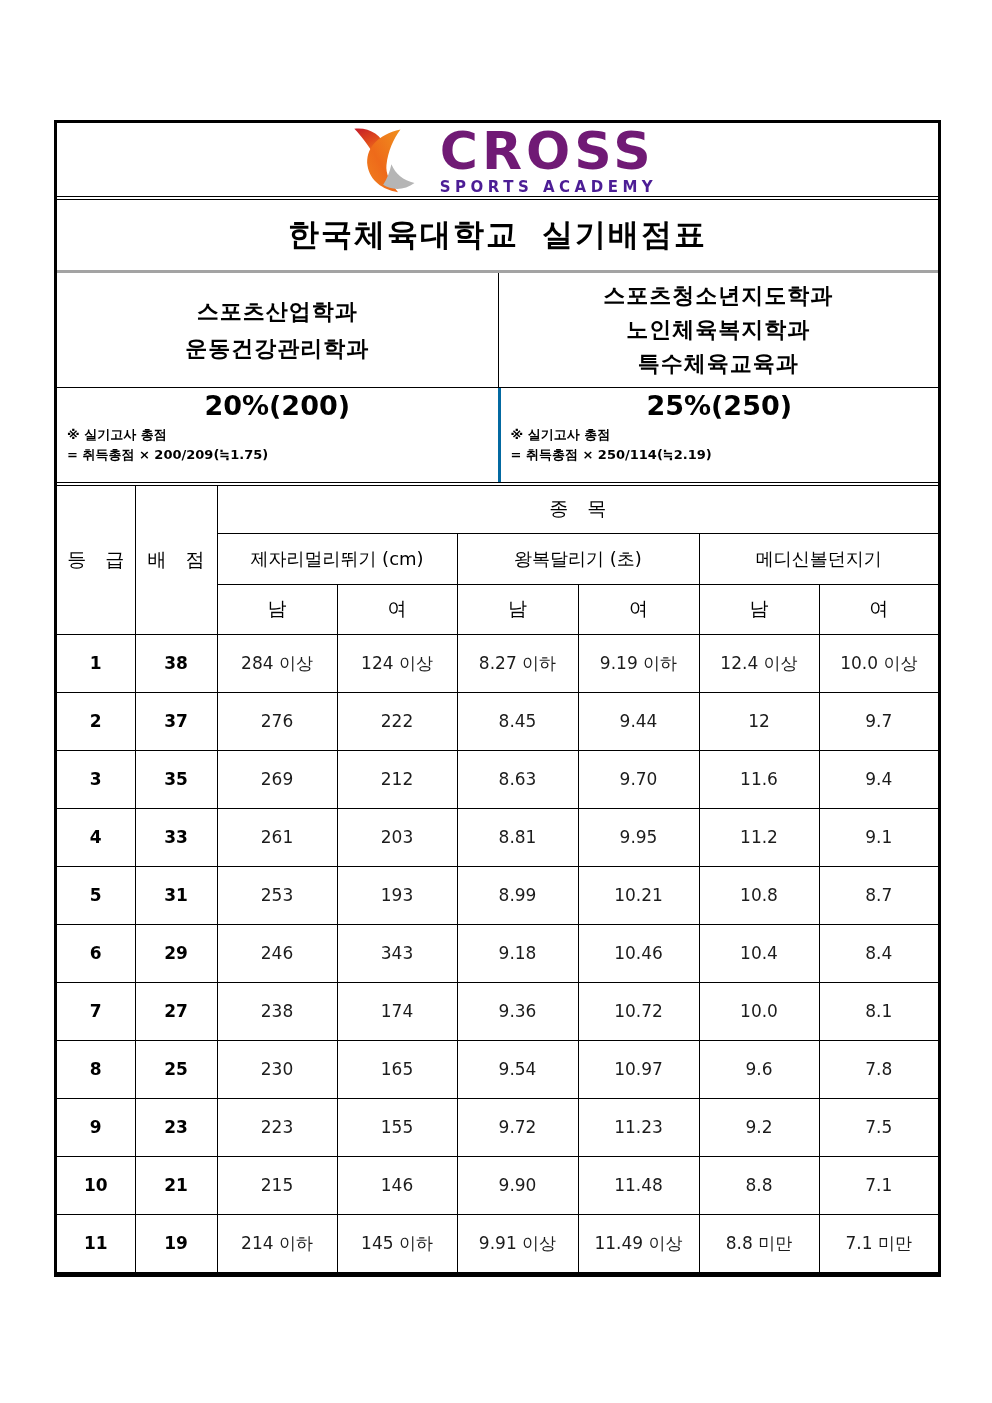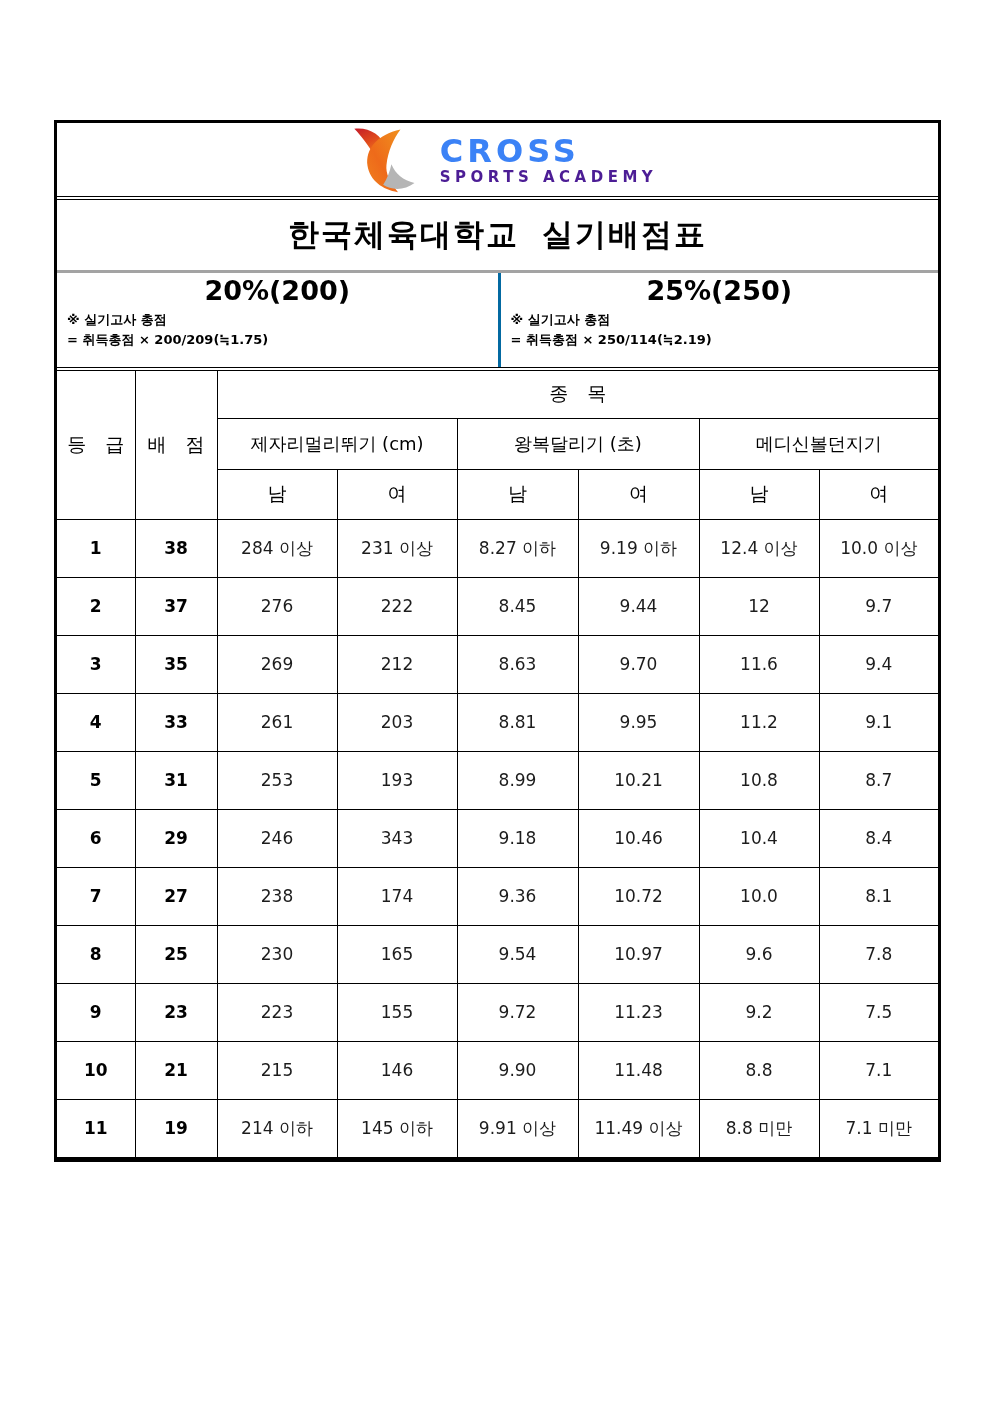--- a/index.html
+++ b/index.html
@@ -21,22 +21,22 @@
   
   .logo-row {
     height: 77px;
     display: flex; align-items: center; justify-content: center;
     border-bottom: 4px double #000;
   }
   .logo { display: flex; align-items: center; gap: 10px; }
   .logo-mark { width: 92px; height: 66px; }
   .logo-text { display: flex; flex-direction: column; line-height: 1; }
   .brand {
-    font-size: 32px; font-weight: 900; letter-spacing: 4px;
-    color: #3b82f6;
+    font-size: 52px; font-weight: 900; letter-spacing: 4px;
+    color: #701a75;
   }
   .brand-sub {
     font-size: 15px; font-weight: 700; letter-spacing: 4.5px;
     color: #4c1d95; margin-top: 3px;
   }
 
   
   .title-row {
     height: 73px;
     display: flex; align-items: center; justify-content: center;
@@ -123,20 +123,31 @@
         <div class="brand">CROSS</div>
         <div class="brand-sub">SPORTS ACADEMY</div>
       </div>
     </div>
   </header>
 
   <div class="title-row">
     <h1 class="page-title">한국체육대학교 실기배점표</h1>
   </div>
 
+  <div class="dept-row">
+    <div class="dept-cell">
+      <div>스포츠산업학과</div>
+      <div>운동건강관리학과</div>
+    </div>
+    <div class="dept-cell right">
+      <div>스포츠청소년지도학과</div>
+      <div>노인체육복지학과</div>
+      <div>특수체육교육과</div>
+    </div>
+  </div>
 
   <div class="weight-row">
     <div class="weight-cell">
       <div class="weight-value">20%(200)</div>
       <div class="weight-note">
         <div>※  실기고사 총점</div>
         <div>=  취득총점  ×  200/209(≒1.75)</div>
       </div>
     </div>
     <div class="weight-cell right">
@@ -177,21 +188,21 @@
         <th>여</th>
         <th>남</th>
         <th>여</th>
       </tr>
     </thead>
     <tbody>
   <tr>
     <td class="grade">1</td>
     <td class="points">38</td>
     <td>284 이상</td>
-    <td>231 이상</td>
+    <td>124 이상</td>
     <td>8.27 이하</td>
     <td>9.19 이하</td>
     <td>12.4 이상</td>
     <td>10.0 이상</td>
   </tr>
 
   <tr>
     <td class="grade">2</td>
     <td class="points">37</td>
     <td>276</td>

